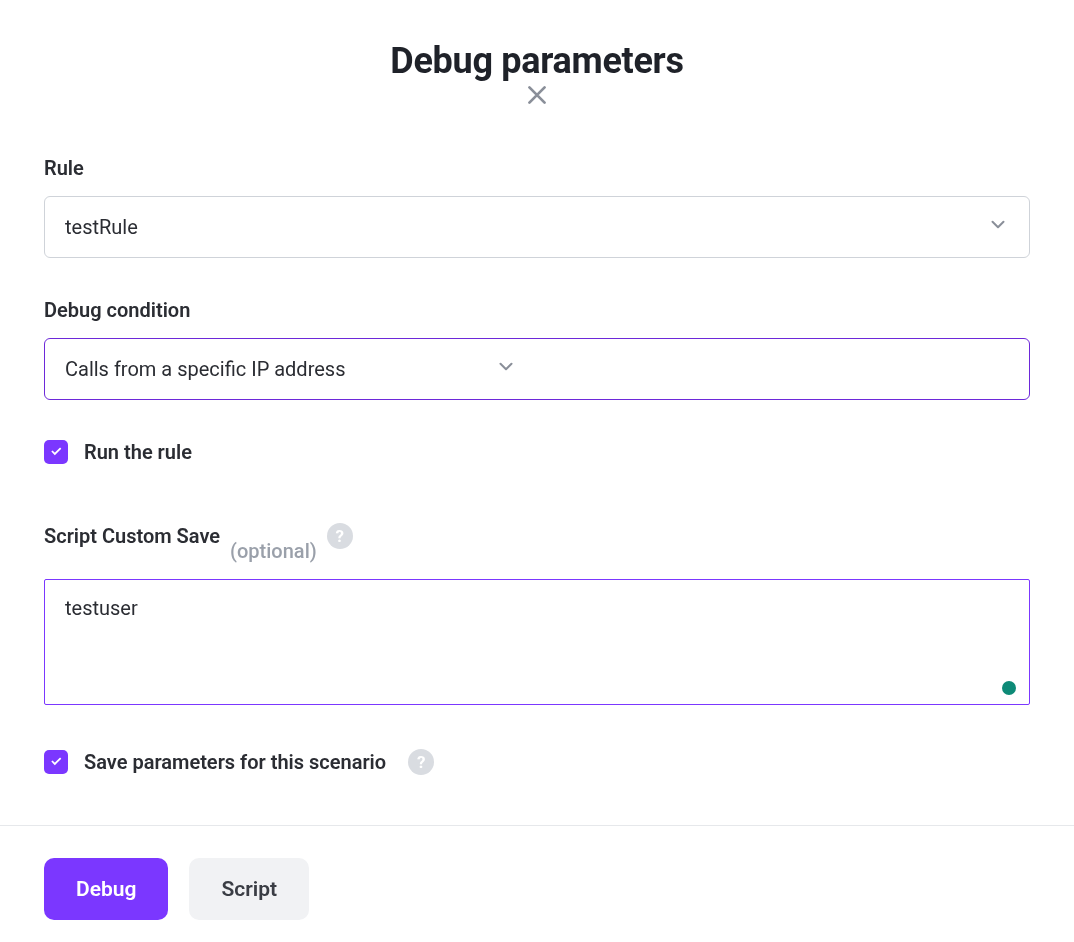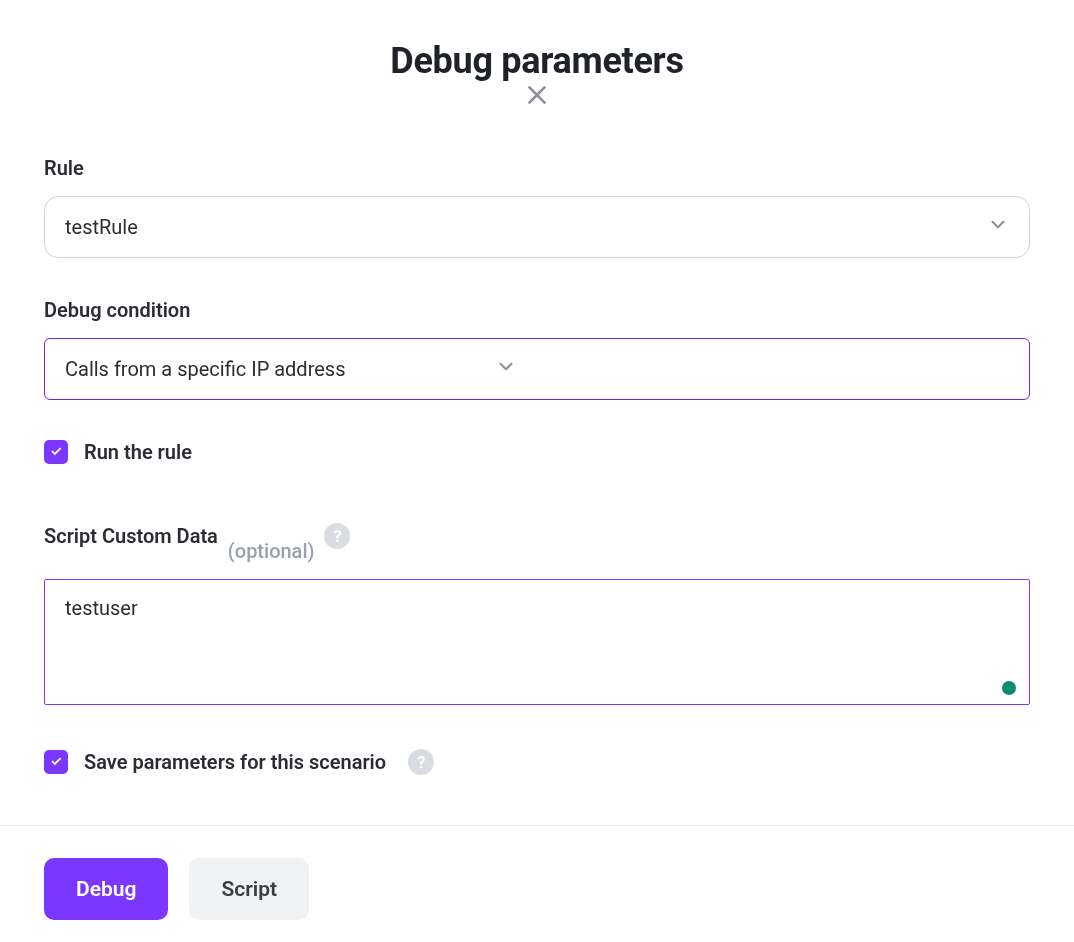--- a/index.html
+++ b/index.html
@@ -59,21 +59,21 @@
     color: #fff;
     display: inline-flex;
     align-items: center;
     justify-content: center;
     font-size: 17px;
     font-weight: 700;
   }
   .select {
     position: relative;
     border: 1px solid #cfd3d9;
-    border-radius: 14px;
+    border-radius: 6px;
     height: 62px;
     display: flex;
     align-items: center;
     padding: 0 20px;
     font-size: 20px;
     color: #2b2d33;
     cursor: pointer;
     background: #fff;
   }
   .select .chevron {
@@ -257,21 +257,21 @@
         <svg viewBox="0 0 24 24">
             <path d="M5 12l5 5L20 7"></path>
           </svg>
       </span>
     </div>
     <div class="checkbox-label">Run the rule</div>
   </div>
 
   <div class="field-group" style="margin-bottom:40px;">
     <div class="label">
-      <span>Script Custom Data</span>
+      <span>Script Custom Save</span>
       <span class="optional">(optional)</span>
       <span class="help-icon">?</span>
     </div>
     <div class="textarea-wrap">
       <textarea class="textarea" style="">testuser</textarea>
       <div class="resize-dot"></div>
     </div>
   </div>
 
   <div class="save-row">

